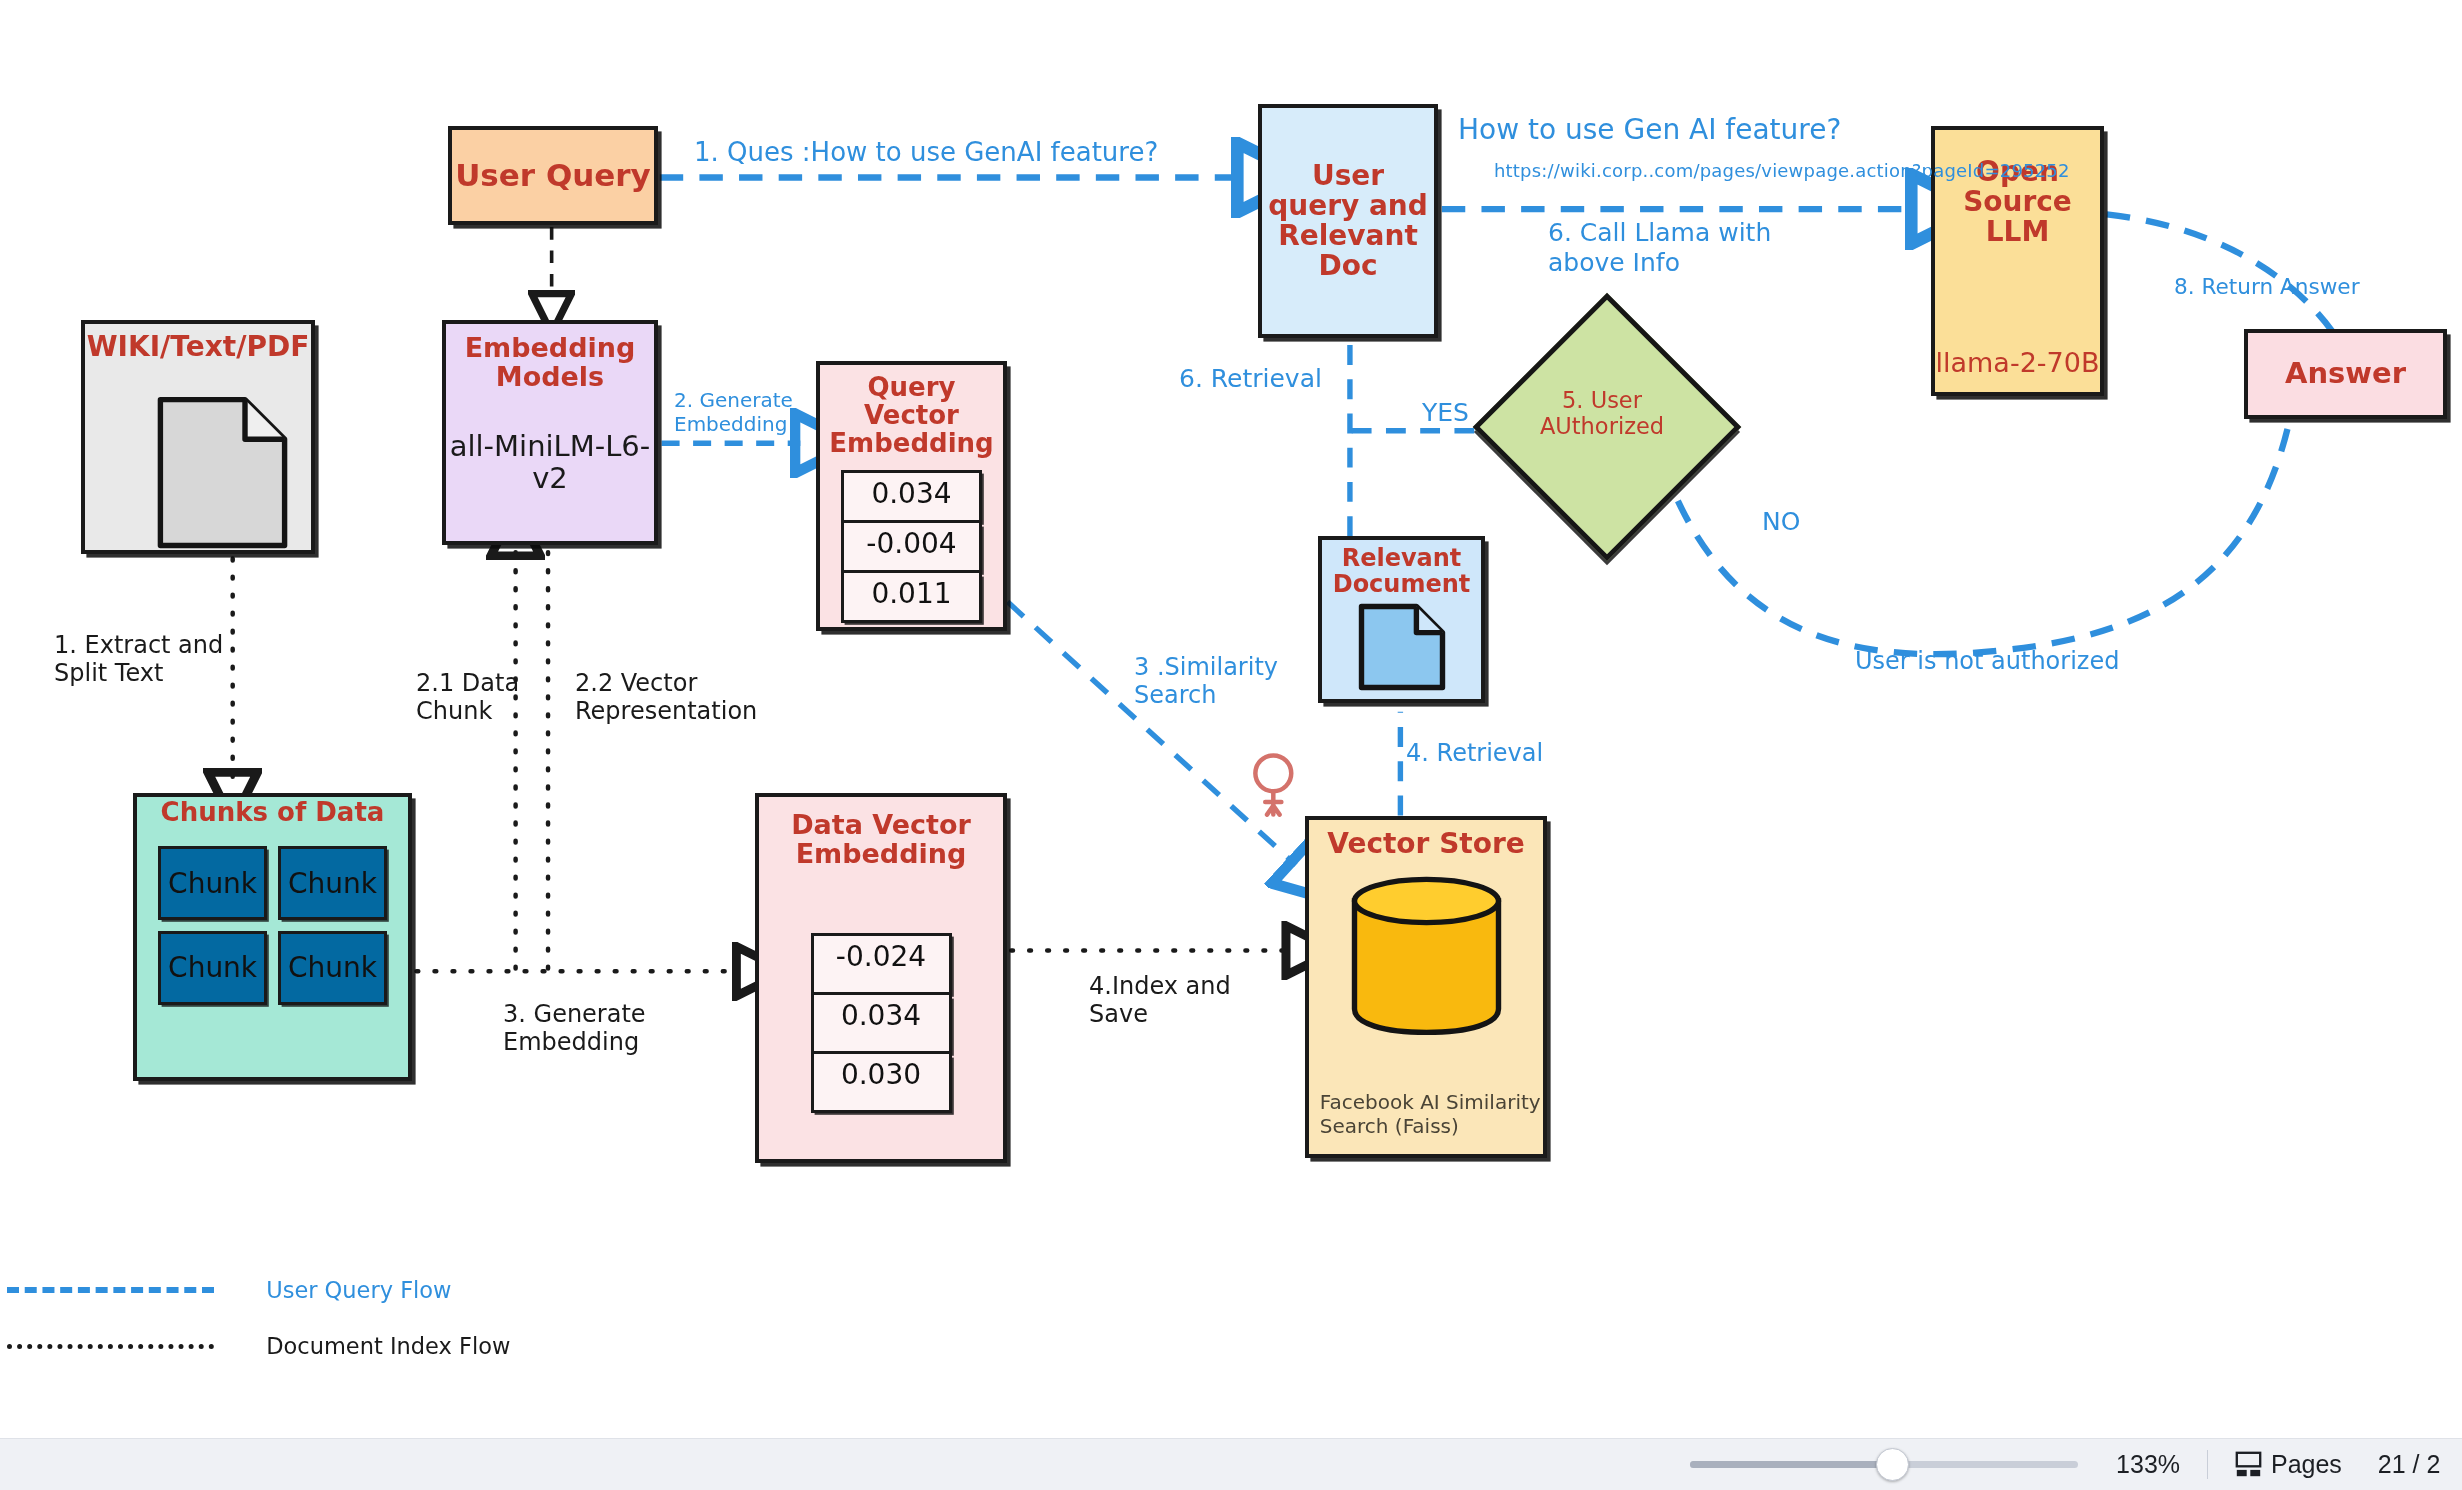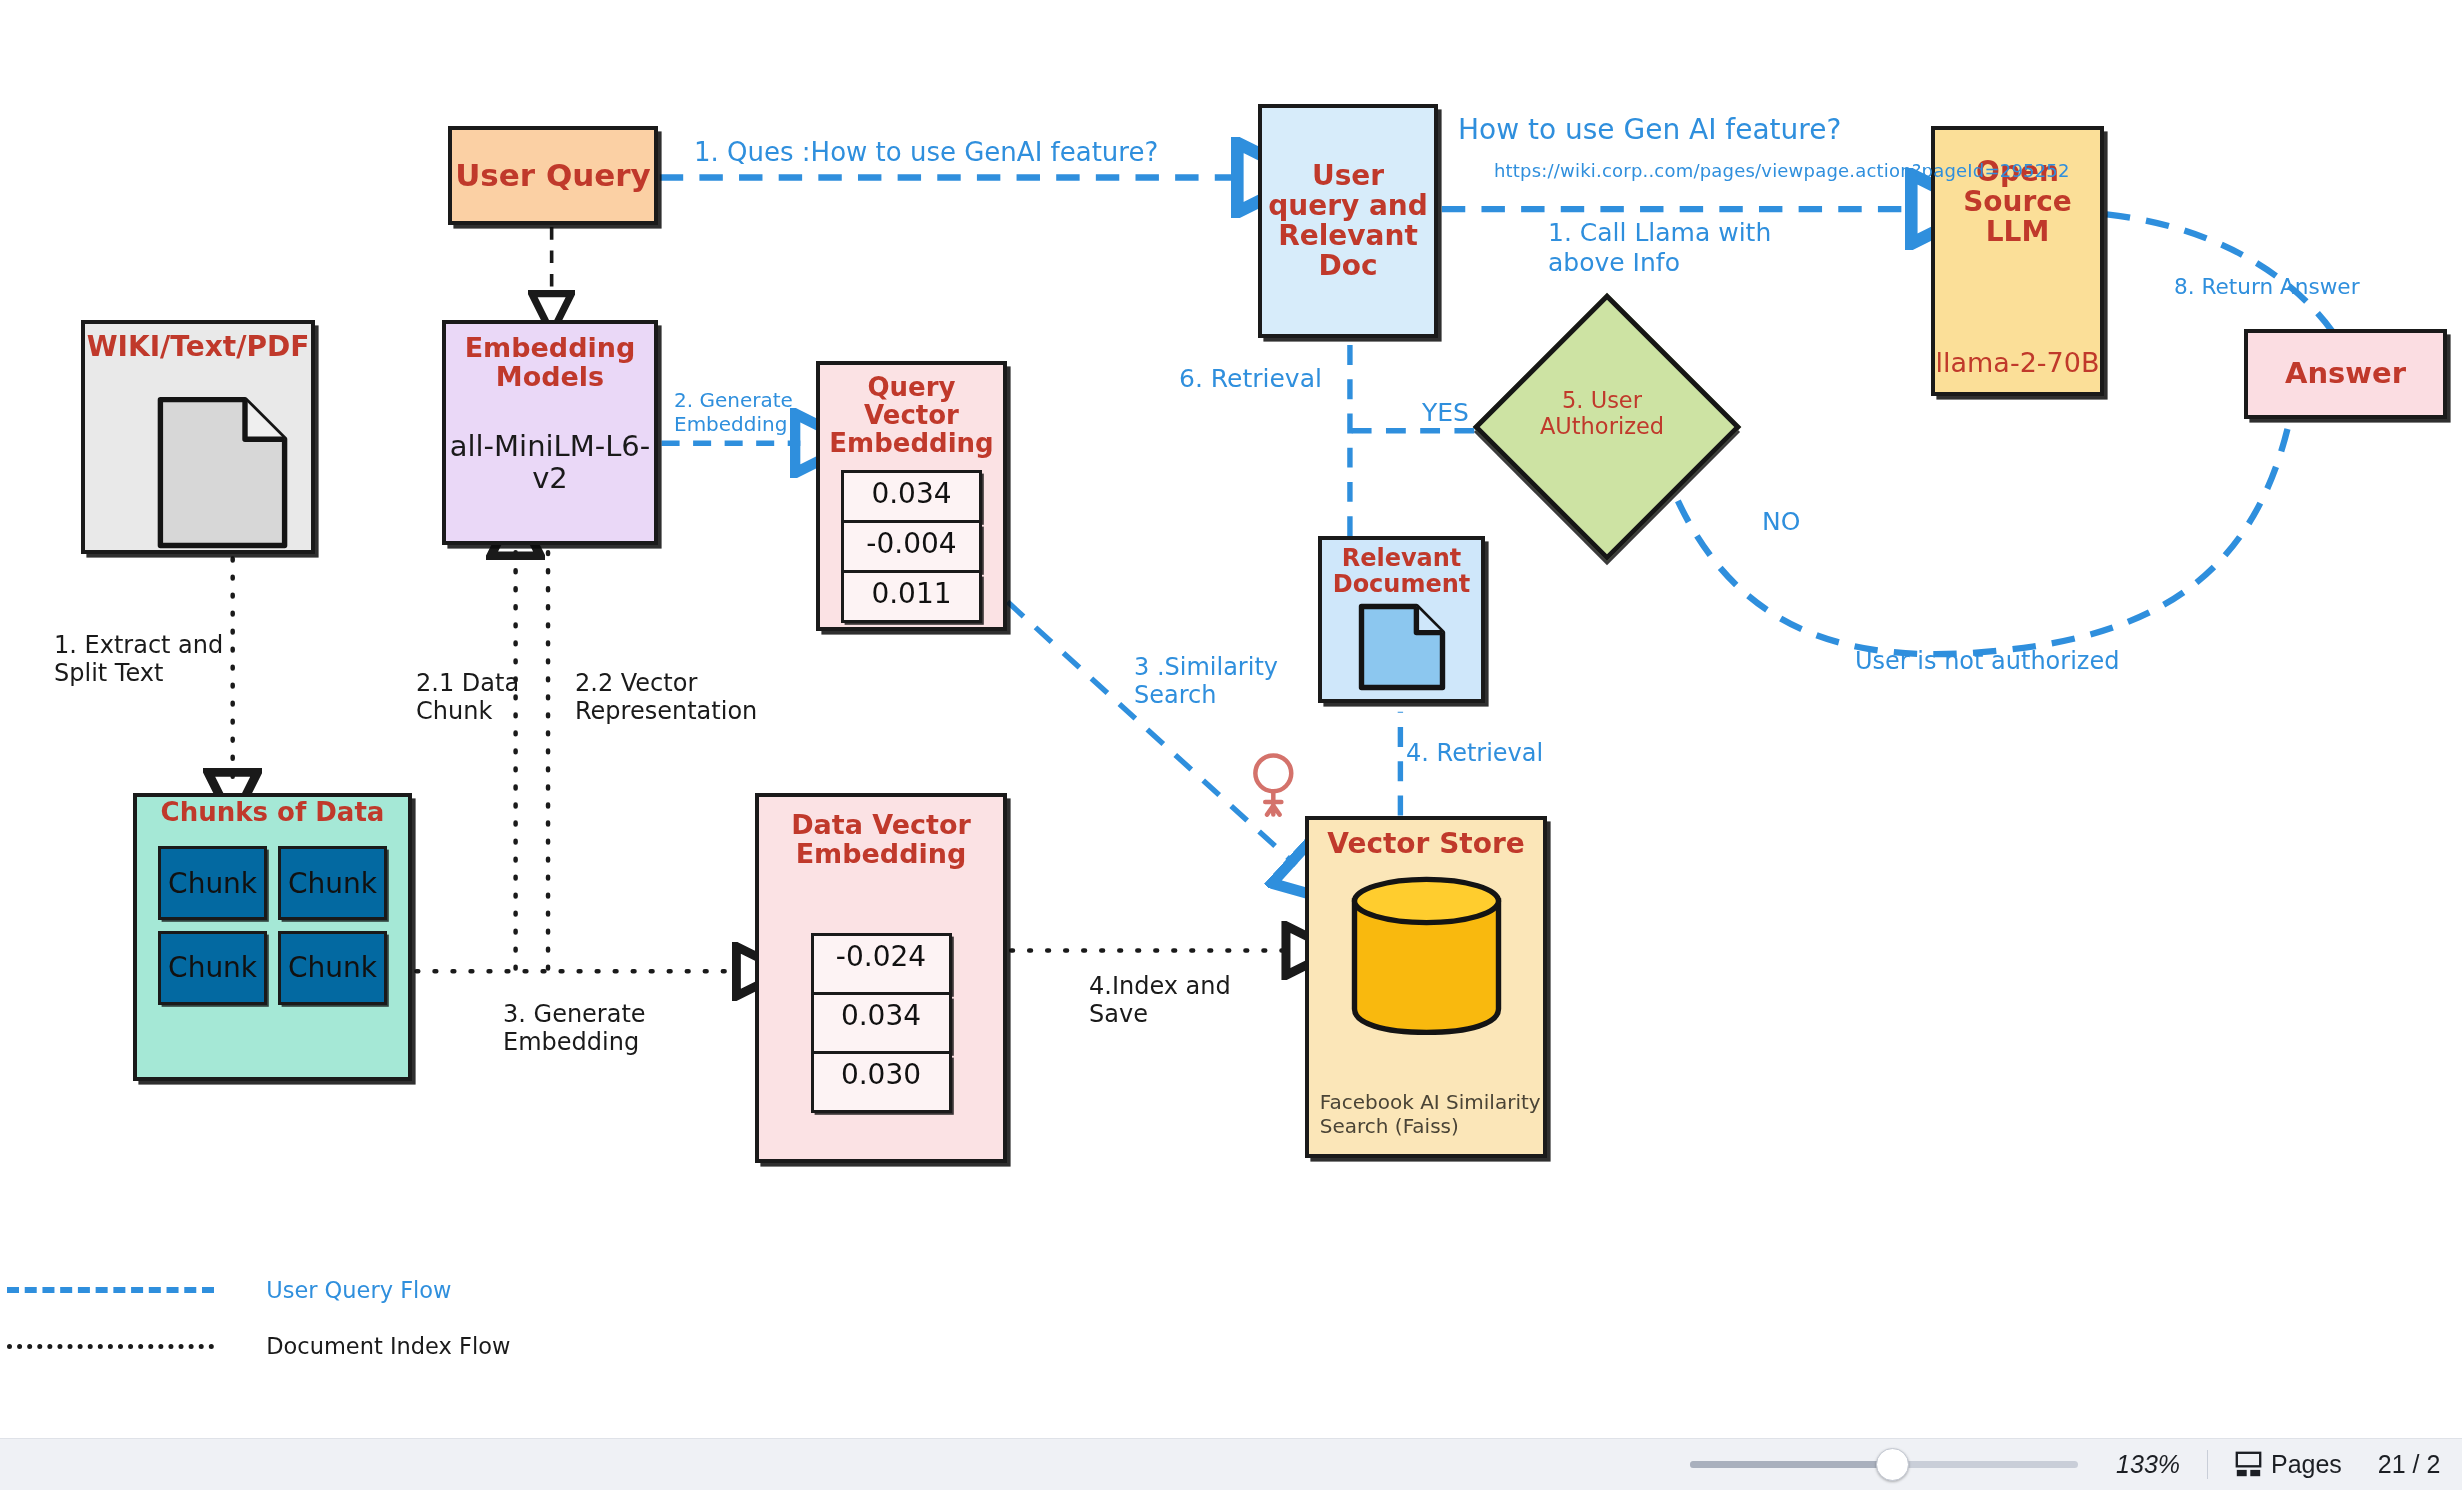--- a/index.html
+++ b/index.html
@@ -93,21 +93,21 @@
 
   
   #toolbar{position:absolute;left:0;top:1438px;width:2462px;height:52px;
       background:#eff1f5;border-top:0.9px solid #dfe2e8;display:flex;align-items:center;
       justify-content:flex-end;padding-right:21.6px;box-sizing:border-box;}
   #zoomslider{position:relative;width:388px;height:20px;margin-right:38px;display:flex;align-items:center;}
   #zoomslider .track{position:absolute;left:0;right:0;height:6.3px;background:#c9ced8;border-radius:3.6px;}
   #zoomslider .trackfill{position:absolute;left:0;width:52%;height:6.3px;background:#a9b0bd;border-radius:3.6px;}
   #zoomslider .knob{position:absolute;left:48%;width:31px;height:31px;border-radius:50%;
       background:#fff;border:0.9px solid #c2c7d1;box-shadow:0 0.9px 2.7px rgba(0,0,0,.28);}
-  #zoomval{font-size:25px;color:#1c1f24;font-family:"Liberation Sans",sans-serif;font-style:italic;}
+  #zoomval{font-size:25px;color:#1c1f24;font-family:"Liberation Sans",sans-serif;}
   .tbsep{width:0.9px;height:29px;background:#c9ced8;margin:0 27px;}
   #pagesbtn{display:flex;align-items:center;gap:9px;font-size:25px;color:#1c1f24;
       font-family:"Liberation Sans",sans-serif;}
   #pagecount{font-size:25px;color:#1c1f24;margin-left:36px;font-family:"Liberation Sans",sans-serif;}
 </style>
 </head>
 <body>
 
 <div id="canvas">
 
@@ -260,21 +260,21 @@
   <div class="lbl blue" style="left:1422px;top:398px;font-size:25px;">YES</div>
 
   <div class="lbl blue" style="left:1762px;top:507px;font-size:25px;">NO</div>
 
   <div class="lbl blue" style="left:1855px;top:647px;font-size:24px;">User is not authorized</div>
 
   <div class="lbl blue" style="left:1458px;top:113px;font-size:28px;">How to use Gen AI feature?</div>
 
   <div class="lbl blue" style="left:1494px;top:160px;font-size:18px;letter-spacing:0.2px;">https://wiki.corp..com/pages/viewpage.action?pageId=295252</div>
 
-  <div class="lbl blue" style="left:1548px;top:218px;font-size:25px;width:279px;">1. Call Llama with above Info</div>
+  <div class="lbl blue" style="left:1548px;top:218px;font-size:25px;width:279px;">6. Call Llama with above Info</div>
 
   <div class="lbl blue" style="left:2174px;top:274px;font-size:21.6px;">8.  Return Answer</div>
 
   <div id="legend">
     <div class="legrow">
       <div class="legdash"></div>
       <div class="legtxt" style="color:#2f8fdd;">User Query Flow</div>
     </div>
     <div class="legrow">
       <div class="legdot"></div>

